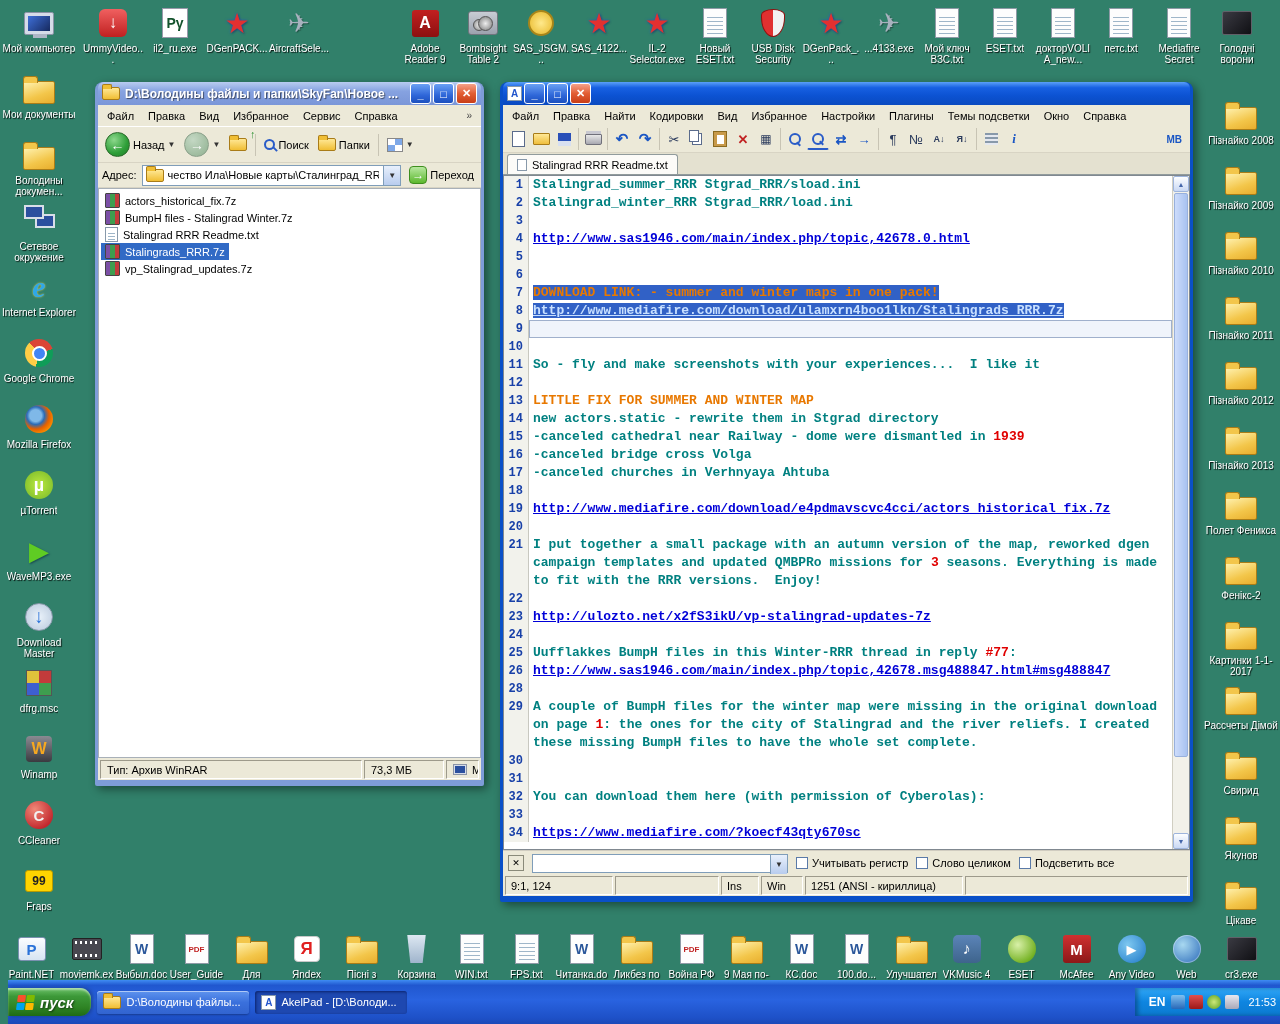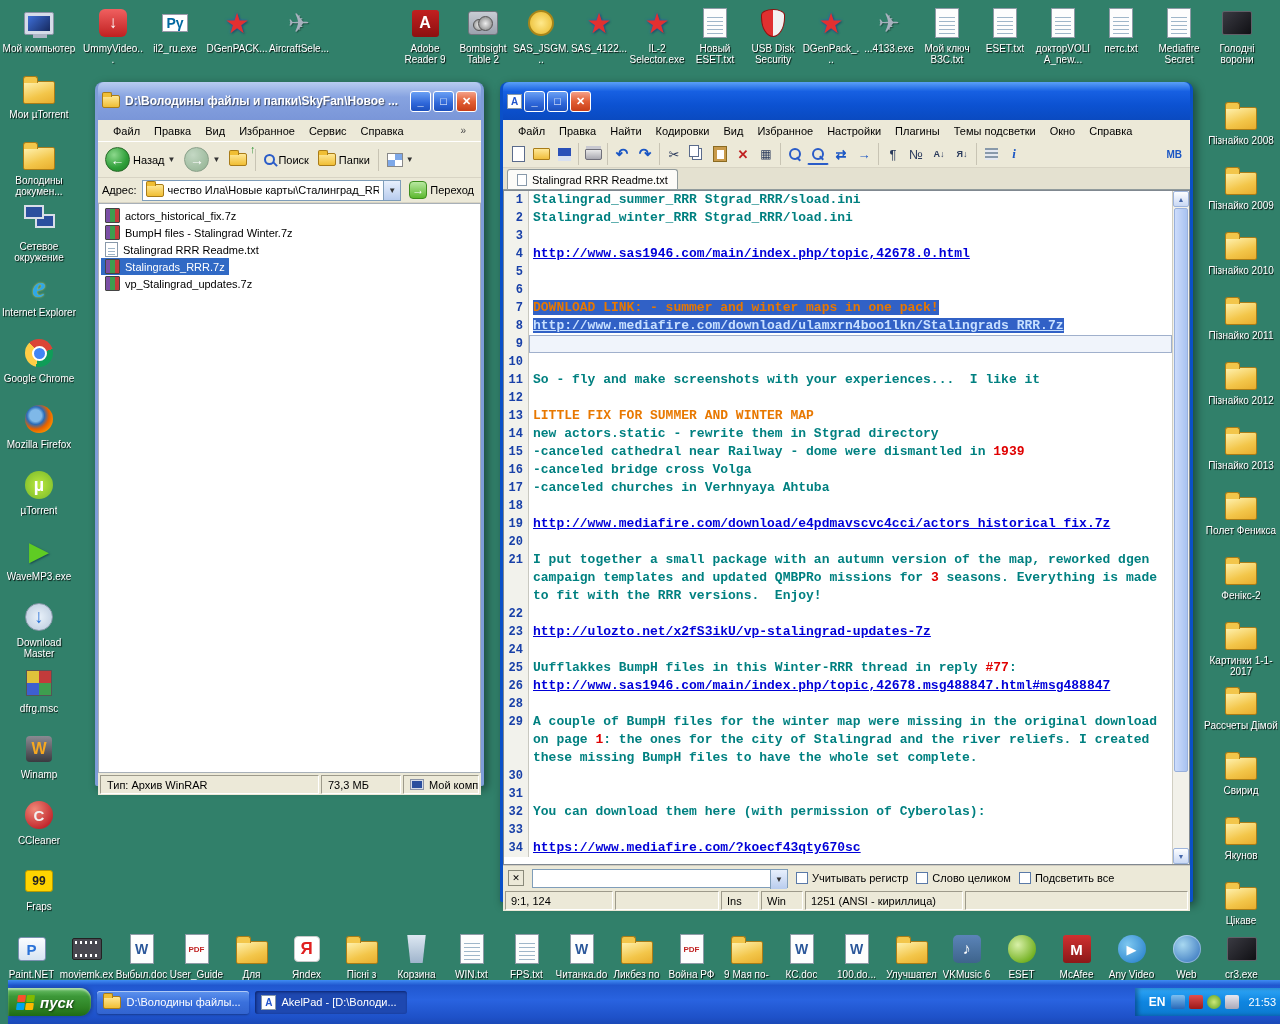--- a/index.html
+++ b/index.html
@@ -35,21 +35,21 @@
 .di-firefox{width:28px;height:28px;border-radius:50%;background:radial-gradient(circle at 38% 38%,#7FB8E8 0 24%,#2B6CB8 36%,#E66000 55%,#FF9500 80%,#FFCB00);}
 .di-utorrent{width:28px;height:28px;border-radius:50%;background:radial-gradient(#BCE83E,#76B82A);color:#fff;font-weight:bold;font-size:18px;}
 .di-play{color:#5FCC23;font-size:26px;text-shadow:1px 1px 2px rgba(0,20,60,.5);}
 .di-download{width:28px;height:28px;border-radius:50%;background:radial-gradient(#EAF2FA,#B8C8DC);border:1px solid #8899AA;color:#2A72D8;font-size:19px;font-weight:bold;}
 .di-blocks{width:26px;height:26px;background:conic-gradient(#C23B3B 0 25%,#3E9E4F 25% 50%,#3E5FD0 50% 75%,#E0C23B 75%);border:1px solid #555;}
 .di-winamp{width:26px;height:26px;border-radius:4px;background:linear-gradient(#8A8A92,#3A3A40);color:#F6A821;font-weight:bold;font-size:16px;}
 .di-ccleaner{width:28px;height:28px;border-radius:50%;background:radial-gradient(circle at 35% 30%,#F08878,#C1272D 75%);color:#F2F2F2;font-weight:bold;font-size:15px;}
 .di-fraps{width:28px;height:22px;background:#FFD400;border:1px solid #B89A00;border-radius:3px;color:#222;font-weight:bold;font-size:12px;}
 .di-paintnet{width:28px;height:24px;background:linear-gradient(#FBFDFF,#D7E4F2);border:1px solid #7A90B0;border-radius:3px;color:#2A72D8;font-weight:bold;font-size:15px;}
 .di-redapp{width:28px;height:28px;border-radius:6px;background:linear-gradient(#F06060,#C02020);color:#fff;font-weight:bold;font-size:17px;}
-.di-py{width:26px;height:18px;background:#fff;border:1px solid #9999AA;color:#0369a1;font-weight:bold;font-size:14px;}
+.di-py{width:26px;height:30px;background:#fff;border:1px solid #9999AA;color:#14532d;font-weight:bold;font-size:14px;}
 .di-star{color:#E23030;font-size:28px;text-shadow:0 0 3px #2853C8,1px 1px 2px rgba(0,0,0,.4);}
 .di-plane{color:#A8B2BE;font-size:26px;text-shadow:1px 1px 1px rgba(0,0,0,.35);}
 .di-adobe{width:27px;height:27px;background:linear-gradient(#C22020,#8C1010);border-radius:3px;color:#fff;font-weight:bold;font-size:16px;}
 .di-gauges{width:30px;height:24px;background:linear-gradient(#C8CCD4,#9CA2AE);border:1px solid #70767E;border-radius:3px;}
 .di-gauges::before{content:"";position:absolute;left:4px;bottom:3px;width:10px;height:10px;border-radius:50%;background:radial-gradient(#EEE,#888);border:1px solid #555;}
 .di-gauges::after{content:"";position:absolute;right:4px;top:4px;width:13px;height:13px;border-radius:50%;background:radial-gradient(#EEE,#777);border:1px solid #555;}
 .di-badge{width:26px;height:26px;border-radius:50%;background:radial-gradient(#FFE98C,#E8B82A);border:2px solid #A8851A;}
 .di-text{width:24px;height:30px;background:#FDFDFD;border:1px solid #8E9AA6;overflow:hidden;}
 .di-text::before{content:"";position:absolute;left:3px;right:3px;top:5px;height:20px;background:repeating-linear-gradient(#FDFDFD 0 3px,#9FB6C9 3px 4px);}
 .di-shield{width:24px;height:28px;background:linear-gradient(90deg,#E03030 50%,#F2F2F2 50%);border:1px solid #901010;border-radius:12px 12px 50% 50%/6px 6px 70% 70%;}
@@ -66,29 +66,29 @@
 .di-film{width:30px;height:22px;background:#484850;border:1px solid #222;border-radius:2px;}
 .di-film::before{content:"";position:absolute;left:2px;right:2px;top:2px;height:3px;background:repeating-linear-gradient(90deg,#fff 0 2px,transparent 2px 5px);}
 .di-film::after{content:"";position:absolute;left:2px;right:2px;bottom:2px;height:3px;background:repeating-linear-gradient(90deg,#fff 0 2px,transparent 2px 5px);}
 
 
 .window{position:absolute;border-radius:8px 8px 2px 2px;padding:0 3px 3px;box-shadow:3px 3px 10px rgba(0,0,0,.45);}
 .win-active{background:#0A50C8;}
 .win-inactive{background:#7E9CD8;}
 #explorer{left:95px;top:82px;width:389px;height:704px;z-index:2;}
 #akelpad{left:500px;top:82px;width:693px;height:820px;z-index:3;}
-.titlebar{height:38px;display:flex;align-items:center;padding:0 4px;border-radius:6px 6px 0 0;}
+.titlebar{height:23px;display:flex;align-items:center;padding:0 4px;border-radius:6px 6px 0 0;}
 .tb-active{background:linear-gradient(#5AA0F8,#1760E2 25%,#0C52D2 60%,#0A4AC0);}
 .tb-inactive{background:linear-gradient(#B8CCF0,#86A2E0 40%,#7A96D8);}
 .title-text{flex:1;color:#fff;font-weight:bold;font-size:12px;text-shadow:1px 1px 1px rgba(0,0,0,.55);white-space:nowrap;overflow:hidden;margin-left:5px;}
 .tbtn{width:21px;height:21px;margin-left:2px;border-radius:3px;border:1px solid #fff;display:flex;align-items:center;justify-content:center;color:#fff;font-size:11px;font-weight:bold;flex:0 0 auto;}
 .tbtn-min,.tbtn-max{background:linear-gradient(#6AA0F4,#2E66D8 60%,#1C50BE);}
 .tbtn-close{background:linear-gradient(#F4A088,#E25E34 50%,#C83E18);}
 .win-content{background:#ECE9D8;height:calc(100% - 26px);display:flex;flex-direction:column;overflow:hidden;}
-.menubar{height:21px;display:flex;align-items:center;padding:0 8px;font-size:11px;flex:0 0 auto;}
+.menubar{height:21px;display:flex;align-items:center;padding:0 2px;font-size:11px;flex:0 0 auto;}
 .menu-items{display:flex;}
 .menu-item{padding:3px 7px;}
 .menu-more{margin-left:auto;padding:0 7px;color:#444;font-size:10px;}
 
 
 .exp-toolbar{height:37px;display:flex;align-items:center;gap:3px;padding:0 4px;border-top:1px solid #fff;border-bottom:1px solid #D8D4C4;flex:0 0 auto;}
 .nav-item{display:flex;align-items:center;gap:3px;padding:2px 3px;font-size:11px;}
 .nav-circle{width:25px;height:25px;border-radius:50%;display:flex;align-items:center;justify-content:center;color:#fff;font-size:14px;font-weight:bold;border:1px solid #2A6A2A;background:radial-gradient(circle at 35% 30%,#8CD88C,#2E9E38 60%,#1E7E28);flex:0 0 auto;}
 .nav-circle.disabled{background:radial-gradient(circle at 35% 30%,#C4D8C4,#8FB08F);border-color:#8AA08A;}
 .chev{font-size:8px;color:#333;}
@@ -110,21 +110,21 @@
 
 .file-area{flex:1;background:#fff;border:1px solid #A8B0B8;margin:0;overflow:hidden;padding:3px 2px;}
 .file-row{display:flex;align-items:center;gap:5px;height:17px;padding:0 4px;font-size:11px;width:max-content;}
 .file-row.selected{background:#316AC5;color:#fff;}
 .fi{flex:0 0 auto;}
 .fi-archive{width:15px;height:15px;background:linear-gradient(90deg,#7B4FA6 0 33%,#3E9E4F 33% 66%,#C23B3B 66%);border:1px solid #444;border-radius:1px;}
 .fi-text{width:13px;height:15px;background:#fff;border:1px solid #8899AA;position:relative;}
 .fi-text::before{content:"";position:absolute;left:2px;right:2px;top:3px;height:9px;background:repeating-linear-gradient(#fff 0 2px,#9FB6C9 2px 3px);}
 .statusbar{height:22px;display:flex;gap:2px;padding:2px 2px 1px;font-size:11px;flex:0 0 auto;}
 .status-cell{border:1px solid;border-color:#9D9A8B #FFF #FFF #9D9A8B;padding:1px 6px;display:flex;align-items:center;gap:5px;background:#ECE9D8;white-space:nowrap;overflow:hidden;}
-.st0{width:219px;align-items:center;}.st1{width:80px;}.st2{flex:1;}
+.st0{width:262px;align-items:center;}.st1{width:80px;}.st2{flex:1;}
 .mini-computer{width:14px;height:11px;background:#D6DCE8;border:1px solid #8A93A6;position:relative;flex:0 0 auto;}
 .mini-computer::before{content:"";position:absolute;inset:1px;background:#2B4F9E;}
 
 
 .ak-toolbar{height:27px;display:flex;align-items:center;gap:1px;padding:0 4px;border-bottom:1px solid #D8D4C4;flex:0 0 auto;}
 .tbi{width:22px;height:21px;display:flex;align-items:center;justify-content:center;font-size:13px;color:#2A3A5C;position:relative;border:1px solid transparent;border-radius:2px;flex:0 0 auto;}
 .tb-new-file::before{content:"";width:11px;height:14px;background:#fff;border:1px solid #5A6B8C;}
 .tb-open-file::before{content:"";width:15px;height:10px;background:linear-gradient(#FFE896,#EFBE3C);border:1px solid #A97C18;border-radius:1px;}
 .tb-save-file::before{content:"";width:13px;height:13px;background:#2A50B8;box-shadow:inset 0 -5px 0 0 #D8E0F0;}
 .tb-print::before{content:"";width:15px;height:9px;background:linear-gradient(#E8E8E8,#A8A8B0);border:1px solid #70707A;border-radius:1px 1px 2px 2px;box-shadow:0 -4px 0 -1px #C8C8D0;}
@@ -200,21 +200,21 @@
       <div class="desktop-icon">
         <span class="dicon">
           <span class="di di-computer"></span>
         </span>
         <span class="dlabel">Мой компьютер</span>
       </div>
       <div class="desktop-icon">
         <span class="dicon">
           <span class="di di-folder"></span>
         </span>
-        <span class="dlabel">Мои µTorrent</span>
+        <span class="dlabel">Мои документы</span>
       </div>
       <div class="desktop-icon">
         <span class="dicon">
           <span class="di di-folder"></span>
         </span>
         <span class="dlabel">Володины докумен...</span>
       </div>
       <div class="desktop-icon">
         <span class="dicon">
           <span class="di di-network"></span>
@@ -580,21 +580,21 @@
       <div class="desktop-icon">
         <span class="dicon">
           <span class="di di-folder"></span>
         </span>
         <span class="dlabel">Улучшатель настроени...</span>
       </div>
       <div class="desktop-icon">
         <span class="dicon">
           <span class="di di-vk">♪</span>
         </span>
-        <span class="dlabel">VKMusic 6</span>
+        <span class="dlabel">VKMusic 4</span>
       </div>
       <div class="desktop-icon">
         <span class="dicon">
           <span class="di di-eset"></span>
         </span>
         <span class="dlabel">ESET Захист онлайн п...</span>
       </div>
       <div class="desktop-icon">
         <span class="dicon">
           <span class="di di-mcafee">M</span>

